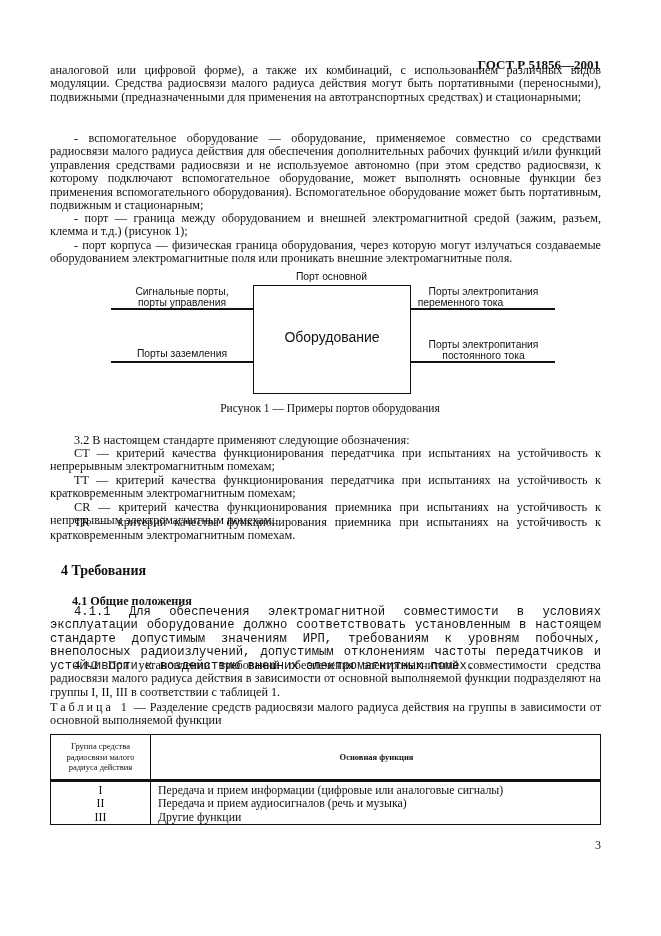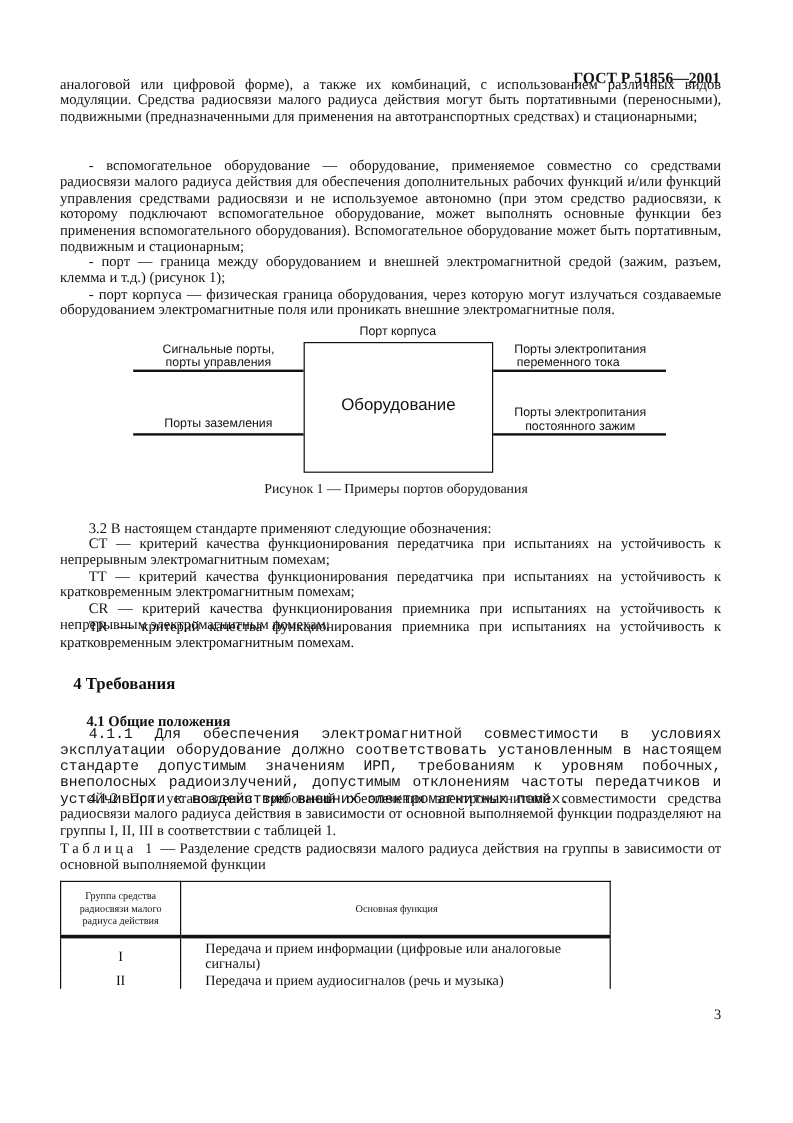--- a/index.html
+++ b/index.html
@@ -10,59 +10,59 @@
   .para { position: absolute; left: 50px; width: 551px; font-size: 12.2px; line-height: 13.4px;
           text-align: justify; }
   .ind { text-indent: 24px; }
   .dlabel { position: absolute; font-size: 10.3px; line-height: 11px; text-align: center;
             font-family: "Liberation Sans", "DejaVu Sans", sans-serif; }
   .hline { position: absolute; height: 1.6px; background: #111; }
   .box { position: absolute; border: 1.6px solid #111; box-sizing: border-box; }
   .caption { position: absolute; left: 0; width: 660px; text-align: center; font-size: 11.5px; top: 402px; }
   .h4 { position: absolute; left: 61px; top: 563px; font-weight: bold; font-size: 14px; }
   .h41 { position: absolute; left: 72px; top: 594px; font-weight: bold; font-size: 12.2px; }
-  table { position: absolute; left: 50px; top: 734px; width: 459px; border-collapse: collapse; font-size: 11.8px; }
+  table { position: absolute; left: 50px; top: 734px; width: 551px; border-collapse: collapse; font-size: 11.8px; }
   td, th { border-left: 1.2px solid #111; border-right: 1.2px solid #111; padding: 0; }
   th { font-weight: normal; font-size: 8.5px; line-height: 10.5px; height: 44px; border-top: 1.2px solid #111; border-bottom: 3px solid #111; }
   td { line-height: 13.4px; }
   tr.last td { border-bottom: 1.2px solid #111; }
   .c1 { width: 99px; text-align: center; }
-  .c2 { padding-left: 20px; text-align: left; }
-  th.c2 { text-align: center; padding-left: 2px; }
+  .c2 { padding-left: 7px; text-align: left; }
+  th.c2 { text-align: center; padding-left: 2px; font-weight: bold; }
   .pagenum { position: absolute; left: 595px; top: 838px; font-size: 12px; }
   .spaced { letter-spacing: 3px; }
 </style>
 </head>
 <body>
 
 <div class="abs hdr">ГОСТ Р 51856—2001</div>
 
 <div class="para" style="top:64px;">аналоговой или цифровой форме), а также их комбинаций, с использованием различных видов модуляции. Средства радиосвязи малого радиуса действия могут быть портативными (переносными), подвижными (предназначенными для применения на автотранспортных средствах) и стационарными;</div>
 <div class="para ind" style="top:132px;">- вспомогательное оборудование — оборудование, применяемое совместно со средствами радиосвязи малого радиуса действия для обеспечения дополнительных рабочих функций и/или функций управления средствами радиосвязи и не используемое автономно (при этом средство радиосвязи, к которому подключают вспомогательное оборудование, может выполнять основные функции без применения вспомогательного оборудования). Вспомогательное оборудование может быть портативным, подвижным и стационарным;</div>
 <div class="para ind" style="top:212px;">- порт — граница между оборудованием и внешней электромагнитной средой (зажим, разъем, клемма и т.д.) (рисунок 1);</div>
 <div class="para ind" style="top:239px;">- порт корпуса — физическая граница оборудования, через которую могут излучаться создаваемые оборудованием электромагнитные поля или проникать внешние электромагнитные поля.</div>
 
 <div>
-  <div class="dlabel" style="left:253px;width:157px;top:271px;">Порт корпуса</div>
+  <div class="dlabel" style="left:253px;width:157px;top:271px;">Порт основной</div>
   <div class="box" style="left:253px;top:285px;width:158px;height:109px;"></div>
   <div class="dlabel" style="left:253px;width:158px;top:330px;font-size:14px;line-height:15px;">Оборудование</div>
 
   <div class="dlabel" style="left:111px;width:142px;top:286px;">Сигнальные порты,</div>
   <div class="dlabel" style="left:111px;width:142px;top:297px;">порты управления</div>
   <div class="hline" style="left:111px;width:142px;top:308px;"></div>
 
   <div class="dlabel" style="left:111px;width:142px;top:348px;">Порты заземления</div>
   <div class="hline" style="left:111px;width:142px;top:361px;"></div>
 
   <div class="dlabel" style="left:411px;width:145px;top:286px;">Порты электропитания</div>
-  <div class="dlabel" style="left:401px;width:145px;top:297px;">переменного тока</div>
+  <div class="dlabel" style="left:388px;width:145px;top:297px;">переменного тока</div>
   <div class="hline" style="left:411px;width:144px;top:308px;"></div>
 
   <div class="dlabel" style="left:411px;width:145px;top:339px;">Порты электропитания</div>
-  <div class="dlabel" style="left:411px;width:145px;top:350px;">постоянного зажим</div>
+  <div class="dlabel" style="left:411px;width:145px;top:350px;">постоянного тока</div>
   <div class="hline" style="left:411px;width:144px;top:361px;"></div>
 </div>
 <div class="caption">Рисунок  1 — Примеры портов оборудования</div>
 
 <div class="para ind" style="top:434px;">3.2  В настоящем стандарте применяют следующие обозначения:</div>
 <div class="para ind" style="top:447px;">CT — критерий качества функционирования передатчика при испытаниях на устойчивость к непрерывным электромагнитным помехам;</div>
 <div class="para ind" style="top:474px;">TT — критерий качества функционирования передатчика при испытаниях на устойчивость к кратковременным электромагнитным помехам;</div>
 <div class="para ind" style="top:501px;">CR — критерий качества функционирования приемника при испытаниях на устойчивость к непрерывным электромагнитным помехам;</div>
 <div class="para ind" style="top:516px;">TR — критерий качества функционирования приемника при испытаниях на устойчивость к кратковременным электромагнитным помехам.</div>
 
@@ -80,16 +80,20 @@
     <th class="c2">Основная функция</th>
   </tr>
   <tr style="padding-top:2px;">
     <td class="c1" style="padding-top:2px;">I</td>
     <td class="c2" style="padding-top:2px;">Передача и прием информации (цифровые или аналоговые сигналы)</td>
   </tr>
   <tr>
     <td class="c1">II</td>
     <td class="c2">Передача и прием аудиосигналов (речь и музыка)</td>
   </tr>
+  <tr class="last">
+    <td class="c1">III</td>
+    <td class="c2">Другие функции</td>
+  </tr>
 </tbody>
   </table>
 
 <div class="pagenum">3</div>
 
 </body></html>

